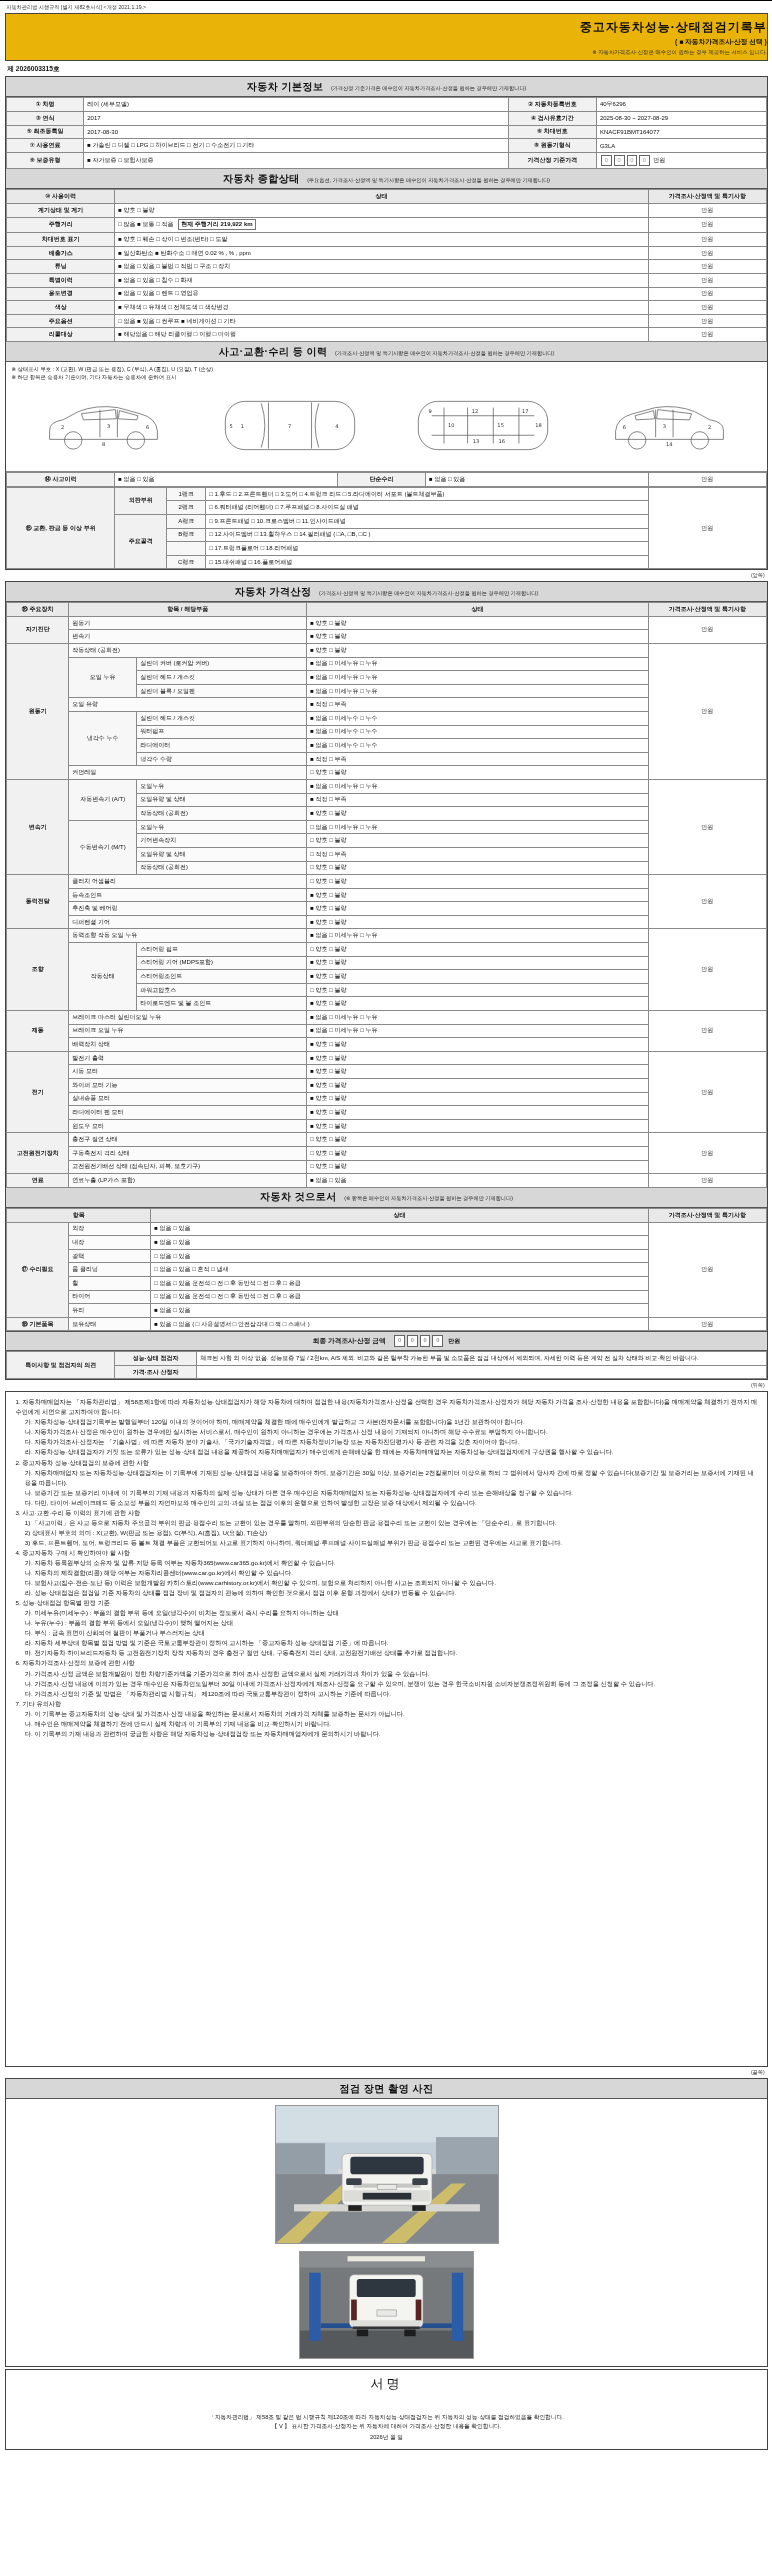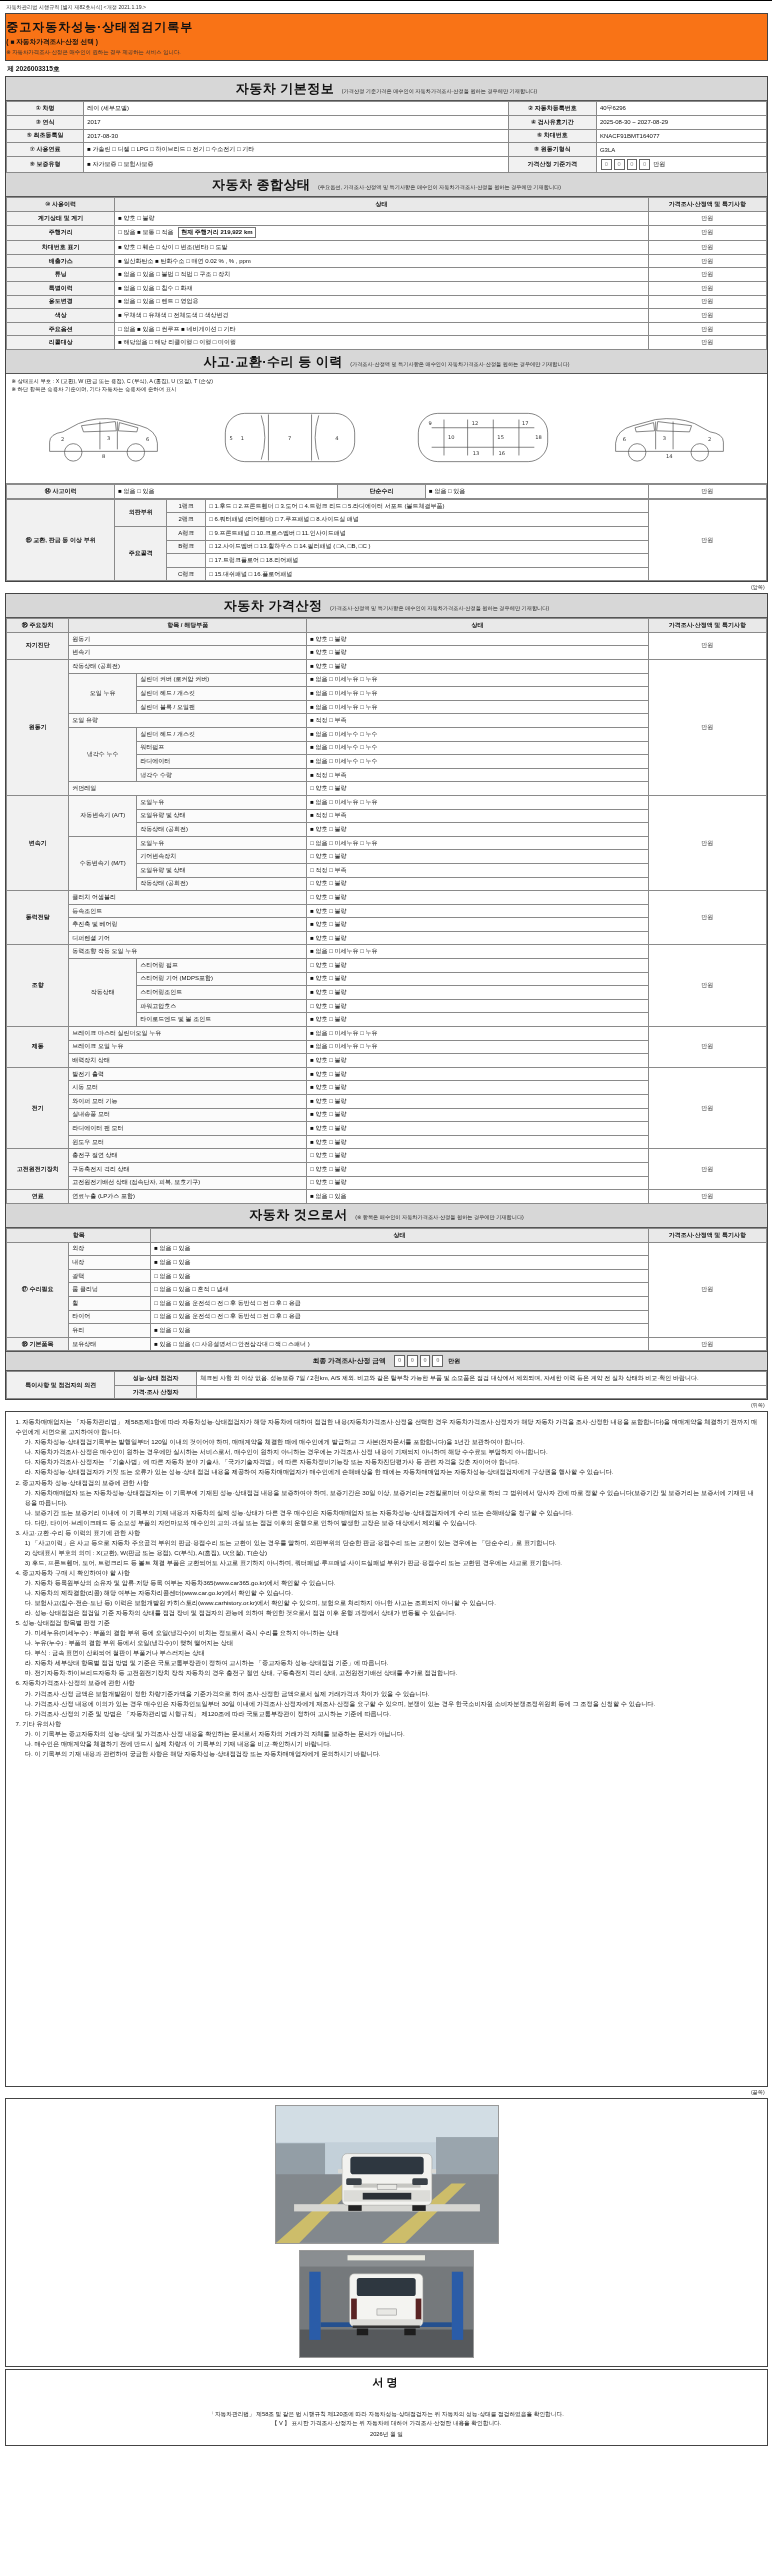--- a/index.html
+++ b/index.html
@@ -1,28 +1,28 @@
 <!DOCTYPE html>
 <html style="font-size:8.2px"><head>
 <meta charset="utf-8">
 <style>
   html,body{margin:0;padding:0;}
   body{width:773px;height:2576px;background:#ffffff;color:#111;
        font-family:"Liberation Sans","DejaVu Sans",sans-serif;overflow:hidden;}
   .page{box-sizing:border-box;width:773px;height:2576px;padding:2.1px 5.2px 0 5.2px;border-top:1.5px solid #000;position:relative;}
   .formref{font-size:5.2px;color:#333;padding:1px 0 2.1px 1px;}
-  .titlebox{border:0.8px solid #444;text-align:left;padding:5.2px 0 4.1px 0;background:#f97316;}
+  .titlebox{border:0.8px solid #444;text-align:right;padding:5.2px 0 4.1px 0;background:#eab308;}
   .title{font-size:12px;font-weight:bold;letter-spacing:1px;}
   .subtitle{font-size:6.7px;font-weight:bold;margin-top:2.1px;}
   .titlenote{font-size:5.4px;color:#333;margin-top:1.5px;}
   .docno{font-size:6.7px;font-weight:bold;margin:4.1px 0 2.1px 2.1px;}
   .box{border:0.8px solid #444;background:#fff;}
   .mt{margin-top:2.1px;}
   .secbar{background:#d7d7d7;border-bottom:0.5px solid #555;text-align:center;padding:2.6px 0;}
-  .sectitle{font-weight:bold;font-size:13px;letter-spacing:0.5px;}
+  .sectitle{font-weight:bold;font-size:10px;letter-spacing:0.5px;}
   .secnote{font-weight:normal;font-size:5.2px;color:#222;margin-left:5.2px;}
   table.t{width:100%;border-collapse:collapse;table-layout:fixed;}
   table.t td,table.t th{border:0.5px solid #8a8a8a;padding:1.8px 3.1px;font-size:6px;vertical-align:middle;word-break:break-all;}
   table.t th{background:#e9e9e9;font-weight:bold;text-align:center;}
   td.lbl{background:#f1f1f1;text-align:center;font-weight:bold;}
   td.grp{background:#f1f1f1;text-align:center;font-weight:bold;}
   td.sub{background:#f7f7f7;text-align:center;}
   td.rank{background:#f7f7f7;text-align:center;}
   td.item{background:#fbfbfb;}
   td.state{background:#fff;}
@@ -41,21 +41,21 @@
   .noticewrap{min-height:665px;padding:5.2px 9.3px 4.1px 9.3px;}
   .n-line{font-size:6.2px;line-height:1.62;color:#111;}
   .i1{padding-left:9.3px;}
   .pricinginfo{padding:3.1px 9.3px 8.2px 9.3px;}
   .pi-title{width:165px;margin:3.1px auto 5.2px auto;border:0.8px solid #444;text-align:center;font-weight:bold;font-size:7.2px;padding:3.1px 0;}
   .pi-line{font-size:6px;line-height:1.6;}
   .pi-red{color:#bb1111;}
   .photosec{padding-bottom:7.2px;}
   .photo{display:block;margin:6.2px auto 0 auto;border:0.5px solid #999;}
   .signwrap{text-align:center;padding:5.2px 0 6.2px 0;}
-  .signtitle{font-weight:bold;font-size:11px;letter-spacing:3.1px;margin-bottom:20px;}
+  .signtitle{font-weight:normal;font-size:13px;letter-spacing:3.1px;margin-bottom:20px;}
   .signline{font-size:5.7px;line-height:1.6;}
   .signdate{font-size:5.7px;margin-top:3.1px;}
 </style>
 </head>
 <body>
 
 <div class="page">
 
   <div class="formref">자동차관리법 시행규칙 [별지 제82호서식] &lt;개정 2021.1.19.&gt;</div>
 
@@ -656,20 +656,23 @@
         <div class="n-line i1">다. 가격조사·산정의 기준 및 방법은 「자동차관리법 시행규칙」 제120조에 따라 국토교통부장관이 정하여 고시하는 기준에 따릅니다.</div>
         <div class="n-line">7. 기타 유의사항</div>
         <div class="n-line i1">가. 이 기록부는 중고자동차의 성능·상태 및 가격조사·산정 내용을 확인하는 문서로서 자동차의 거래가격 자체를 보증하는 문서가 아닙니다.</div>
         <div class="n-line i1">나. 매수인은 매매계약을 체결하기 전에 반드시 실제 차량과 이 기록부의 기재 내용을 비교·확인하시기 바랍니다.</div>
         <div class="n-line i1">다. 이 기록부의 기재 내용과 관련하여 궁금한 사항은 해당 자동차성능·상태점검장 또는 자동차매매업자에게 문의하시기 바랍니다.</div>
       </div>
   </div>
   <div class="pagemark">(끝쪽)</div>
 
   <div class="box mt photosec">
+    <div class="secbar">
+      <span class="sectitle">점검 장면 촬영 사진</span>
+    </div>
 
     <svg class="photo" width="222" height="137" viewBox="0 0 430 265">
       <rect x="0" y="0" width="430" height="265" fill="#c3d0d9"></rect>
       <rect x="0" y="0" width="430" height="70" fill="#d2dde4"></rect>
       <rect x="0" y="72" width="95" height="62" fill="#939ea6"></rect>
       <rect x="310" y="60" width="120" height="74" fill="#9aa5ad"></rect>
       <rect x="0" y="132" width="430" height="133" fill="#82888d"></rect>
       <polygon points="0,265 130,150 158,150 45,265" fill="#cdbd6a"></polygon>
       <polygon points="205,265 340,150 368,150 250,265" fill="#cdbd6a"></polygon>
       <rect x="35" y="190" width="360" height="14" fill="#d6d6d2"></rect>

